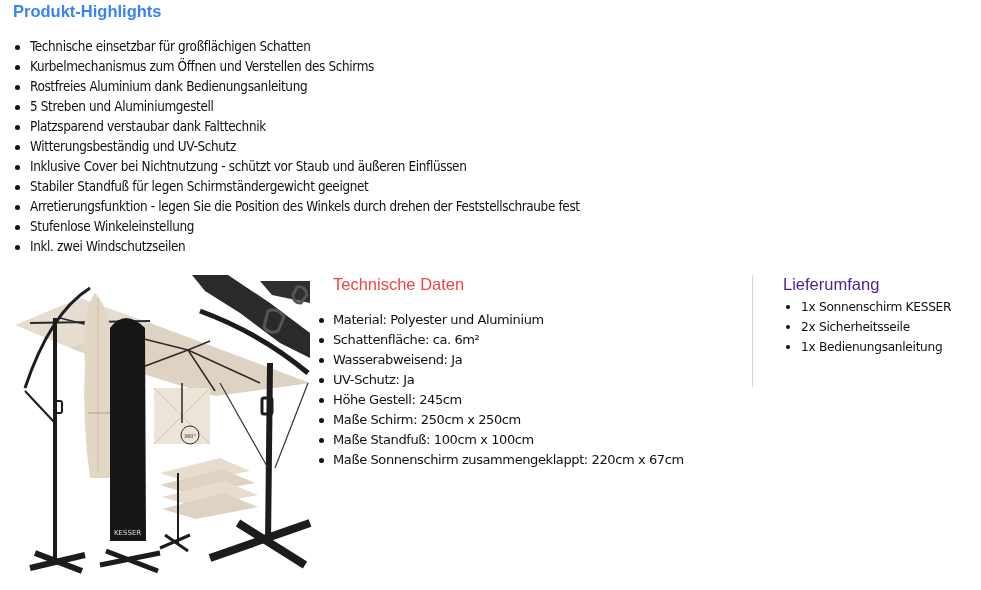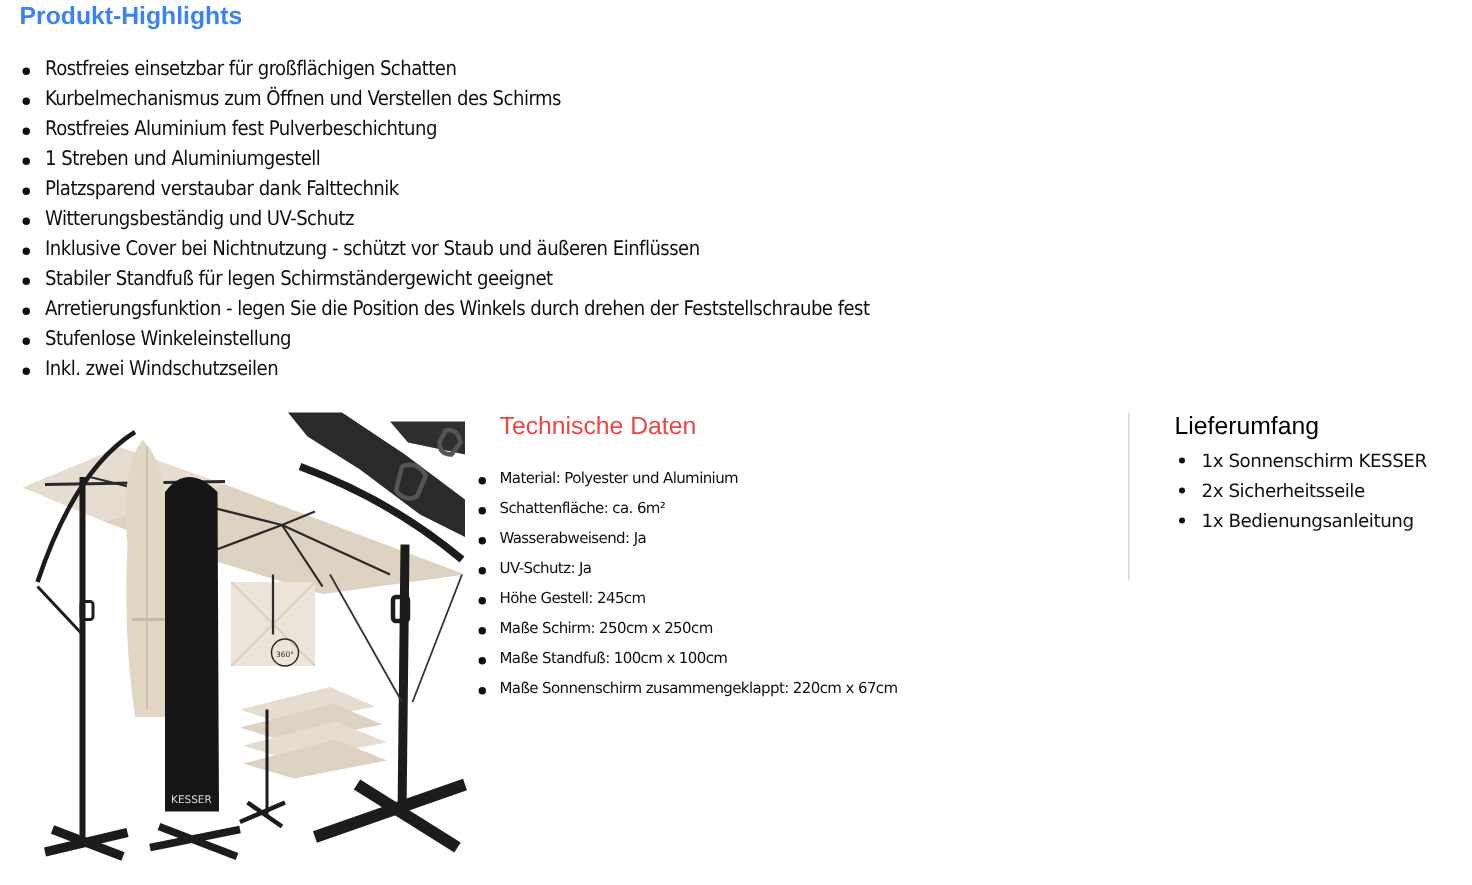--- a/index.html
+++ b/index.html
@@ -33,52 +33,52 @@
       overflow: hidden;
     }
 
     .tech-title {
       position: absolute; left: 333px; top: 275px;
       font-family: "Liberation Sans", sans-serif;
       font-size: 16.5px; color: #ef4444; margin: 0; font-weight: normal;
     }
     .tech-list {
       position: absolute; left: 318px; top: 310px;
-      font-family: "DejaVu Sans", sans-serif; font-size: 10px; letter-spacing: -0.4px;
+      font-family: "DejaVu Sans", sans-serif; font-size: 13px; letter-spacing: -0.4px;
     }
     .tech-list li { height: 20px; line-height: 20px; padding-left: 15px; white-space: nowrap; }
     .tech-list li::before { left: 1px; top: 8px; }
 
     .divider {
       position: absolute; left: 752px; top: 275px; width: 1px; height: 112px;
       background: #d5d9d9;
     }
 
     .delivery-title {
       position: absolute; left: 783px; top: 275px;
       font-family: "Liberation Sans", sans-serif;
-      font-size: 16.5px; color: #000000; margin: 0; font-weight: normal;
+      font-size: 16.5px; color: #4c1d95; margin: 0; font-weight: normal;
     }
     .delivery-list {
       position: absolute; left: 786px; top: 297px;
       font-family: "DejaVu Sans", sans-serif; font-size: 12.2px; letter-spacing: -0.3px;
     }
     .delivery-list li { height: 20px; line-height: 20px; padding-left: 15px; white-space: nowrap; }
     .delivery-list li::before { left: 0; top: 8px; width: 4px; height: 4px; }
   </style>
 </head>
 <body>
 
 <h2 class="title">Produkt-Highlights</h2>
 
 <ul class="highlights">
-  <li>Rostfreies einsetzbar für großflächigen Schatten</li>
+  <li>Technische einsetzbar für großflächigen Schatten</li>
   <li>Kurbelmechanismus zum Öffnen und Verstellen des Schirms</li>
-  <li>Rostfreies Aluminium fest Pulverbeschichtung</li>
-  <li>1 Streben und Aluminiumgestell</li>
+  <li>Rostfreies Aluminium dank Bedienungsanleitung</li>
+  <li>5 Streben und Aluminiumgestell</li>
   <li>Platzsparend verstaubar dank Falttechnik</li>
   <li>Witterungsbeständig und UV-Schutz</li>
   <li>Inklusive Cover bei Nichtnutzung - schützt vor Staub und äußeren Einflüssen</li>
   <li>Stabiler Standfuß für legen Schirmständergewicht geeignet</li>
   <li>Arretierungsfunktion - legen Sie die Position des Winkels durch drehen der Feststellschraube fest</li>
   <li>Stufenlose Winkeleinstellung</li>
   <li>Inkl. zwei Windschutzseilen</li>
 </ul>
 
 <div class="product-image" role="img" aria-label="Ampelschirm beige mit Kurbel, Schutzhülle, Kreuzfuß und Windschutzseilen">

